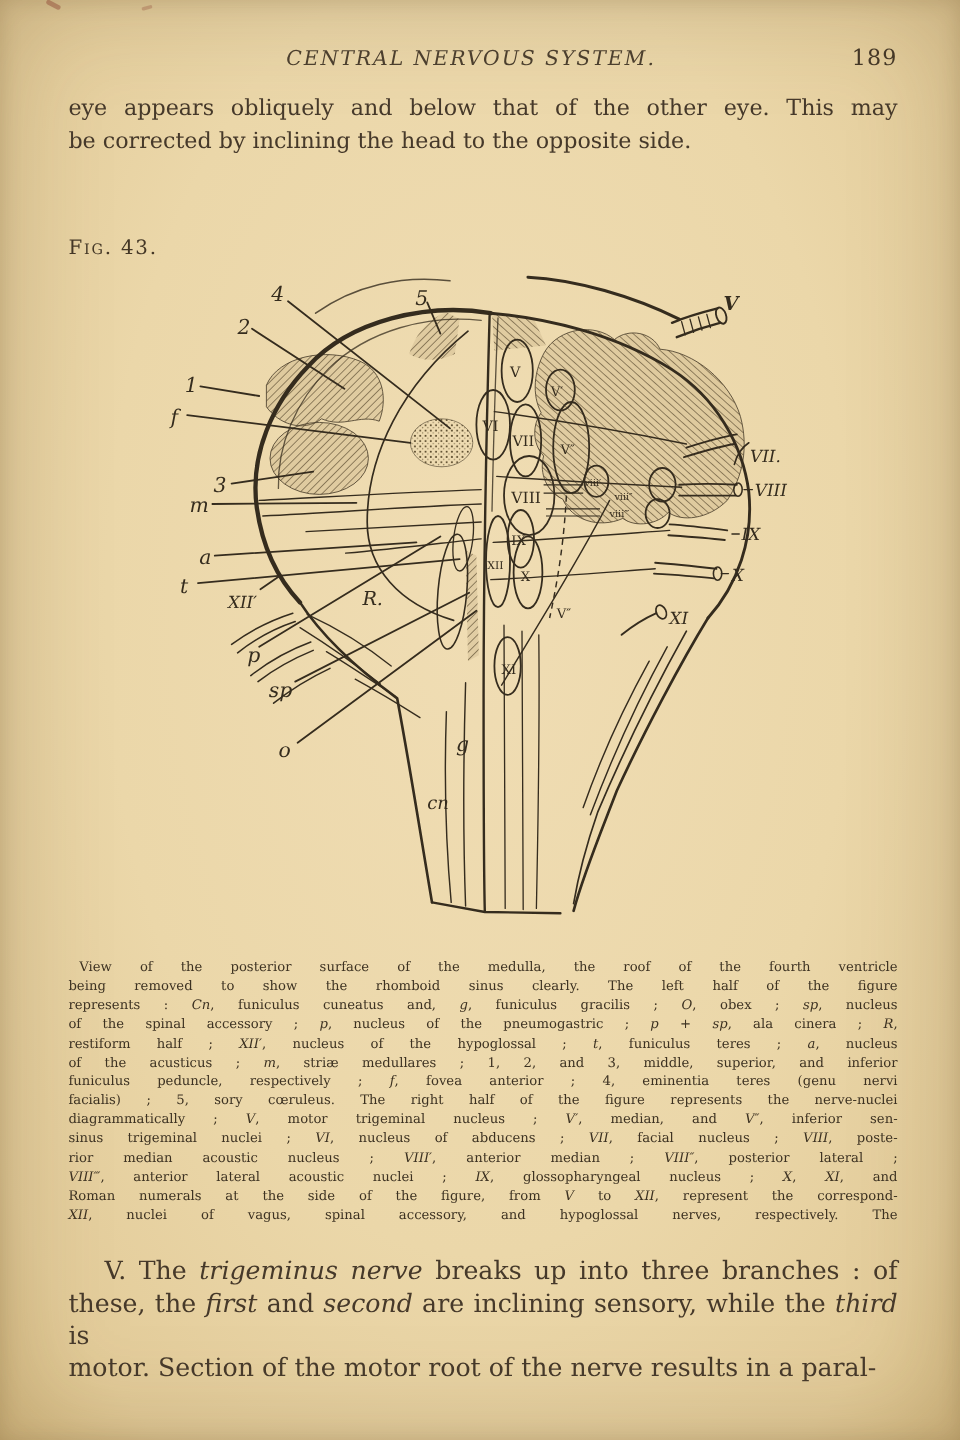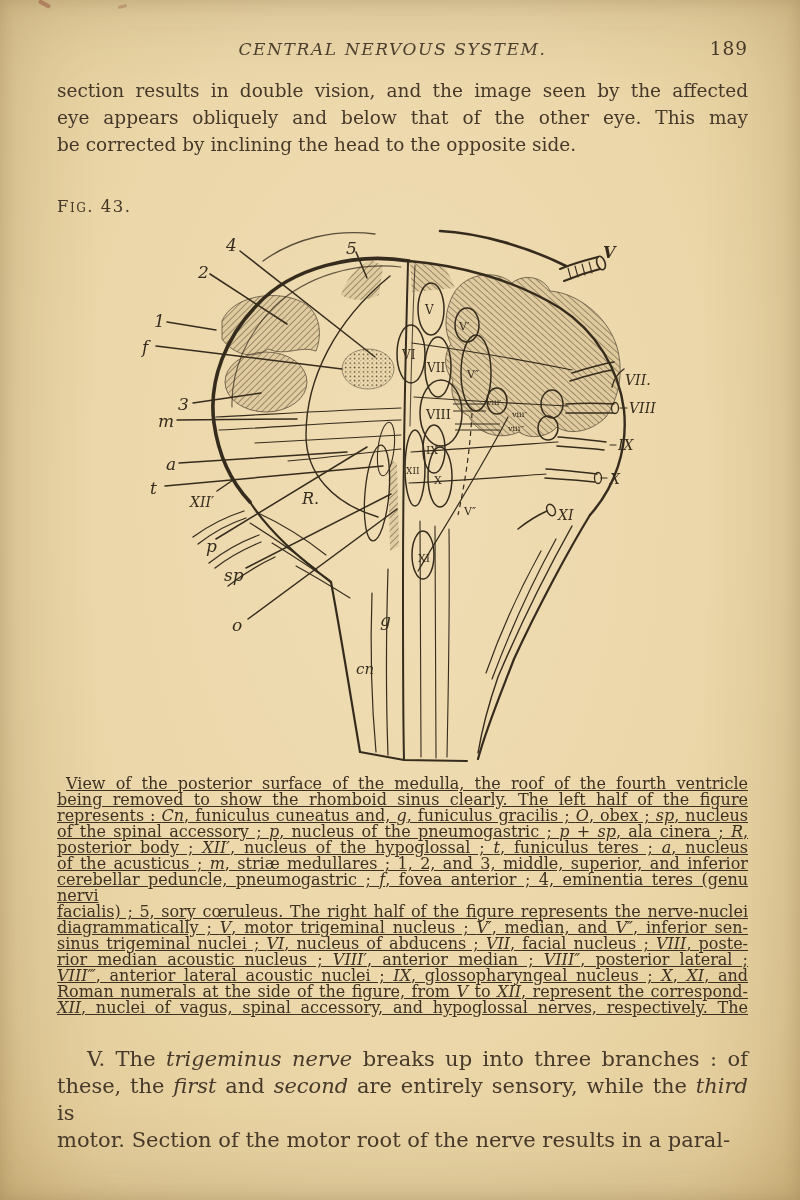--- a/index.html
+++ b/index.html
@@ -17,21 +17,21 @@
   .header{position:absolute;top:39px;left:57px;width:691px;height:26px;}
   .header-title{
     position:absolute;left:0;right:20px;text-align:center;
     font-style:italic;font-size:17px;letter-spacing:1.6px;color:#4c3f2e;
   }
   .header-pagenum{position:absolute;right:0;top:-1px;font-size:18.5px;letter-spacing:1px;color:#453827;}
   .para{position:absolute;left:57px;width:691px;}
   .para-top{top:77px;font-size:18.5px;line-height:27px;}
   .para-bottom{top:1046px;font-size:21px;line-height:27px;}
   .para-bottom .tline:first-child{text-indent:30px;}
-  .caption{position:absolute;top:776px;left:57px;width:691px;font-size:16px;line-height:15.9px;color:#3d3222;text-decoration:underline;}
+  .caption{position:absolute;top:798px;left:57px;width:691px;font-size:11px;line-height:15.9px;color:#3d3222;}
   .caption .tline:first-child{text-indent:9px;}
   .tline{text-align:justify;text-align-last:justify;min-height:1em;}
   .tline.last{text-align-last:left;}
   .it{font-style:italic;}
   .fig-label{
     position:absolute;top:197px;left:57px;width:691px;text-align:left;
     font-variant:small-caps;font-size:16.5px;letter-spacing:1.5px;color:#443726;
   }
   .figure{position:absolute;left:120px;top:221px;width:600px;height:560px;}
   .figure text{font-family:"DejaVu Serif","Liberation Serif",serif;fill:#352c1e;}
@@ -44,21 +44,20 @@
 
   <div class="ink-mark mark1"></div>
   <div class="ink-mark mark2"></div>
 
   <div class="header">
     <div class="header-title">CENTRAL NERVOUS SYSTEM.</div>
     <div class="header-pagenum">189</div>
   </div>
 
   <div class="para para-top">
-      <div class="tline"><span>section results in double vision, and the image seen by the affected</span></div>
       <div class="tline"><span>eye appears obliquely and below that of the other eye.  This may</span></div>
       <div class="tline last"><span>be corrected by inclining the head to the opposite side.</span></div>
     </div>
 
   <div class="fig-label">Fig. 43.</div>
 
   <svg class="figure" viewBox="0 0 600 560" xmlns="http://www.w3.org/2000/svg">
     <defs>
       <pattern id="h1" width="4.6" height="4.6" patternUnits="userSpaceOnUse" patternTransform="rotate(45)">
         <rect width="4.6" height="4.6" fill="rgba(150,124,80,0.16)"></rect>
@@ -215,31 +214,31 @@
       <text class="lab" x="490" y="263" font-size="14">X</text>
       <text class="lab" x="438" y="299" font-size="14">XI</text>
     </g>
   </svg>
 
   <div class="caption">
       <div class="tline"><span>View of the posterior surface of the medulla, the roof of the fourth ventricle</span></div>
       <div class="tline"><span>being removed to show the rhomboid sinus clearly.  The left half of the figure</span></div>
       <div class="tline"><span>represents : </span><span class="it">Cn</span><span>, funiculus cuneatus and, </span><span class="it">g</span><span>, funiculus gracilis ; </span><span class="it">O</span><span>, obex ; </span><span class="it">sp</span><span>, nucleus</span></div>
       <div class="tline"><span>of the spinal accessory ; </span><span class="it">p</span><span>, nucleus of the pneumogastric ; </span><span class="it">p</span><span> + </span><span class="it">sp</span><span>, ala cinera ; </span><span class="it">R</span><span>,</span></div>
-      <div class="tline"><span>posterior body ; </span><span class="it">XII′</span><span>, nucleus of the hypoglossal ; </span><span class="it">t</span><span>, funiculus teres ; </span><span class="it">a</span><span>, nucleus</span></div>
+      <div class="tline"><span>restiform half ; </span><span class="it">XII′</span><span>, nucleus of the hypoglossal ; </span><span class="it">t</span><span>, funiculus teres ; </span><span class="it">a</span><span>, nucleus</span></div>
       <div class="tline"><span>of the acusticus ; </span><span class="it">m</span><span>, striæ medullares ; 1, 2, and 3, middle, superior, and inferior</span></div>
-      <div class="tline"><span>cerebellar peduncle, pneumogastric ; </span><span class="it">f</span><span>, fovea anterior ; 4, eminentia teres (genu nervi</span></div>
+      <div class="tline"><span>funiculus peduncle, respectively ; </span><span class="it">f</span><span>, fovea anterior ; 4, eminentia teres (genu nervi</span></div>
       <div class="tline"><span>facialis) ; 5, sory cœruleus.  The right half of the figure represents the nerve-nuclei</span></div>
       <div class="tline"><span>diagrammatically ; </span><span class="it">V</span><span>, motor trigeminal nucleus ; </span><span class="it">V′</span><span>, median, and </span><span class="it">V″</span><span>, inferior sen-</span></div>
       <div class="tline"><span>sinus trigeminal nuclei ; </span><span class="it">VI</span><span>, nucleus of abducens ; </span><span class="it">VII</span><span>, facial nucleus ; </span><span class="it">VIII</span><span>, poste-</span></div>
       <div class="tline"><span>rior median acoustic nucleus ; </span><span class="it">VIII′</span><span>, anterior median ; </span><span class="it">VIII″</span><span>, posterior lateral ;</span></div>
       <div class="tline"><span class="it">VIII‴</span><span>, anterior lateral acoustic nuclei ; </span><span class="it">IX</span><span>, glossopharyngeal nucleus ; </span><span class="it">X</span><span>, </span><span class="it">XI</span><span>, and</span></div>
       <div class="tline"><span>Roman numerals at the side of the figure, from </span><span class="it">V</span><span> to </span><span class="it">XII</span><span>, represent the correspond-</span></div>
       <div class="tline"><span class="it">XII</span><span>, nuclei of vagus, spinal accessory, and hypoglossal nerves, respectively.  The</span></div>
     </div>
 
   <div class="para para-bottom">
       <div class="tline"><span>V. The </span><span class="it">trigeminus nerve</span><span> breaks up into three branches : of</span></div>
-      <div class="tline"><span>these, the </span><span class="it">first</span><span> and </span><span class="it">second</span><span> are entirely sensory, while the </span><span class="it">third</span><span> is</span></div>
+      <div class="tline"><span>these, the </span><span class="it">first</span><span> and </span><span class="it">second</span><span> are inclining sensory, while the </span><span class="it">third</span><span> is</span></div>
       <div class="tline last"><span>motor.  Section of the motor root of the nerve results in a paral-</span></div>
     </div>
 
 </div>
 
 </body></html>

